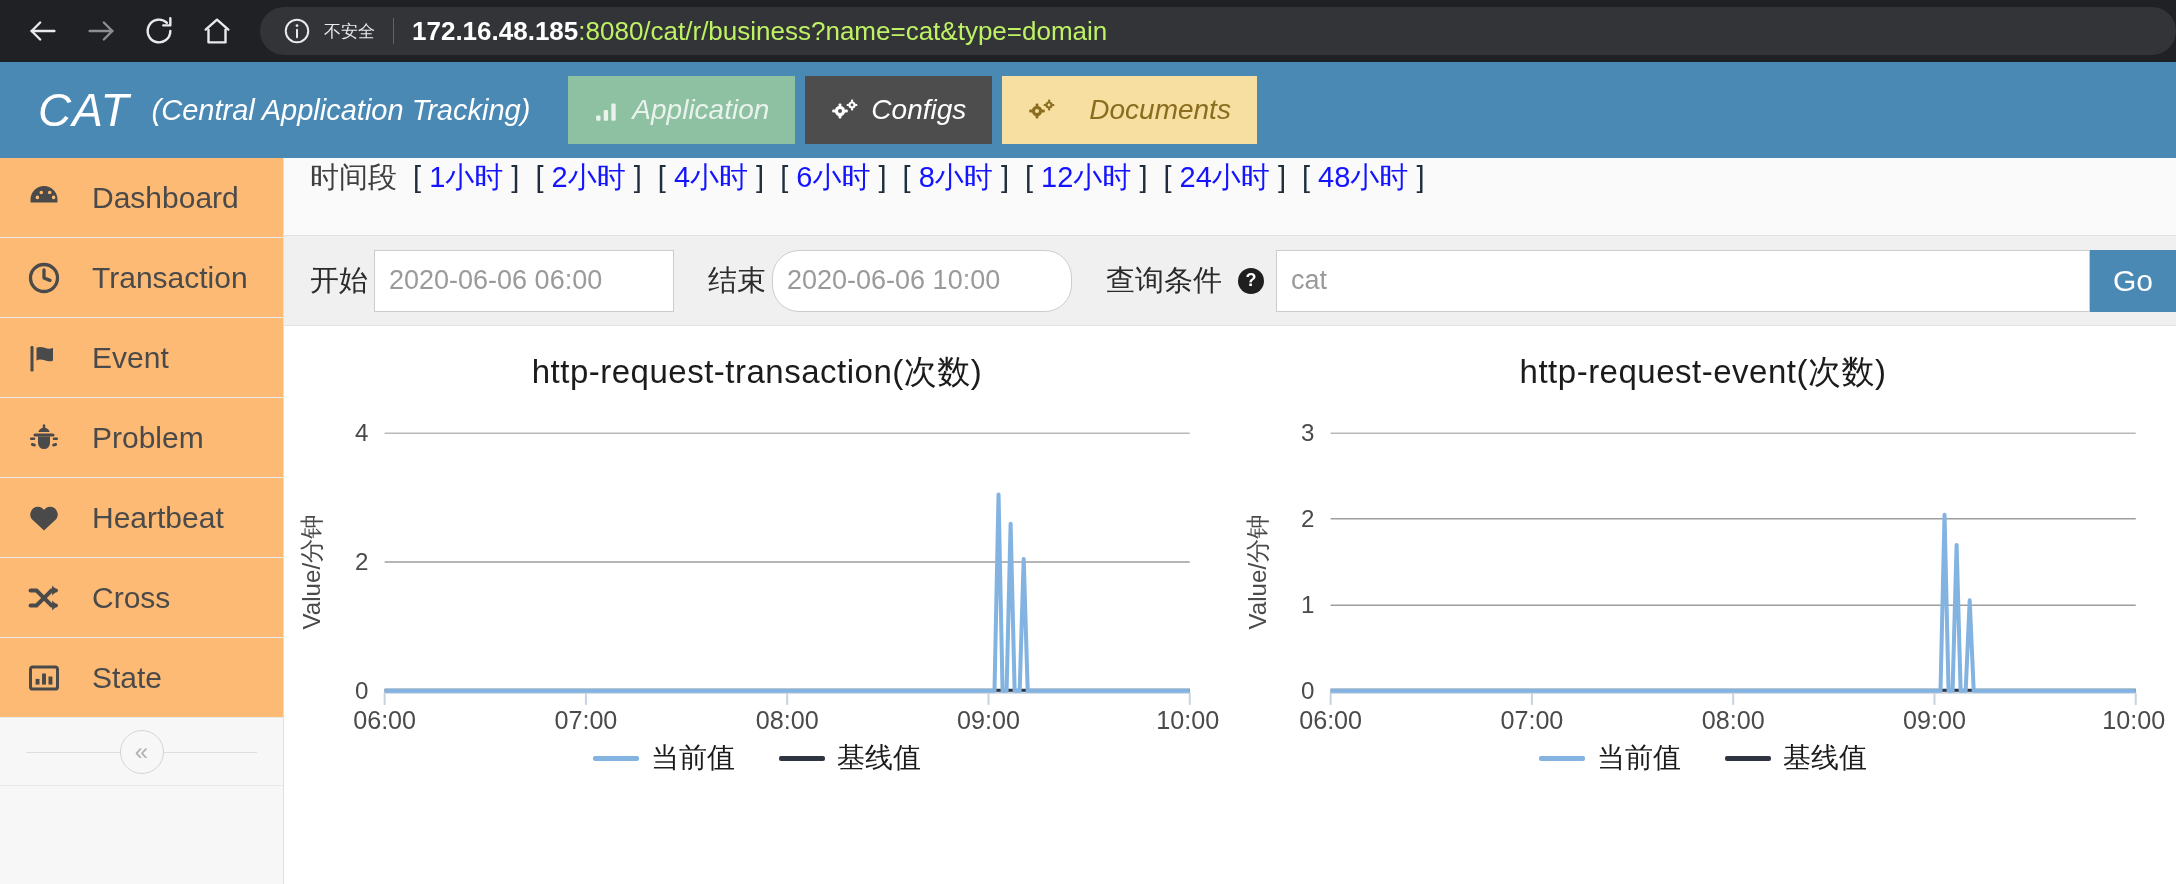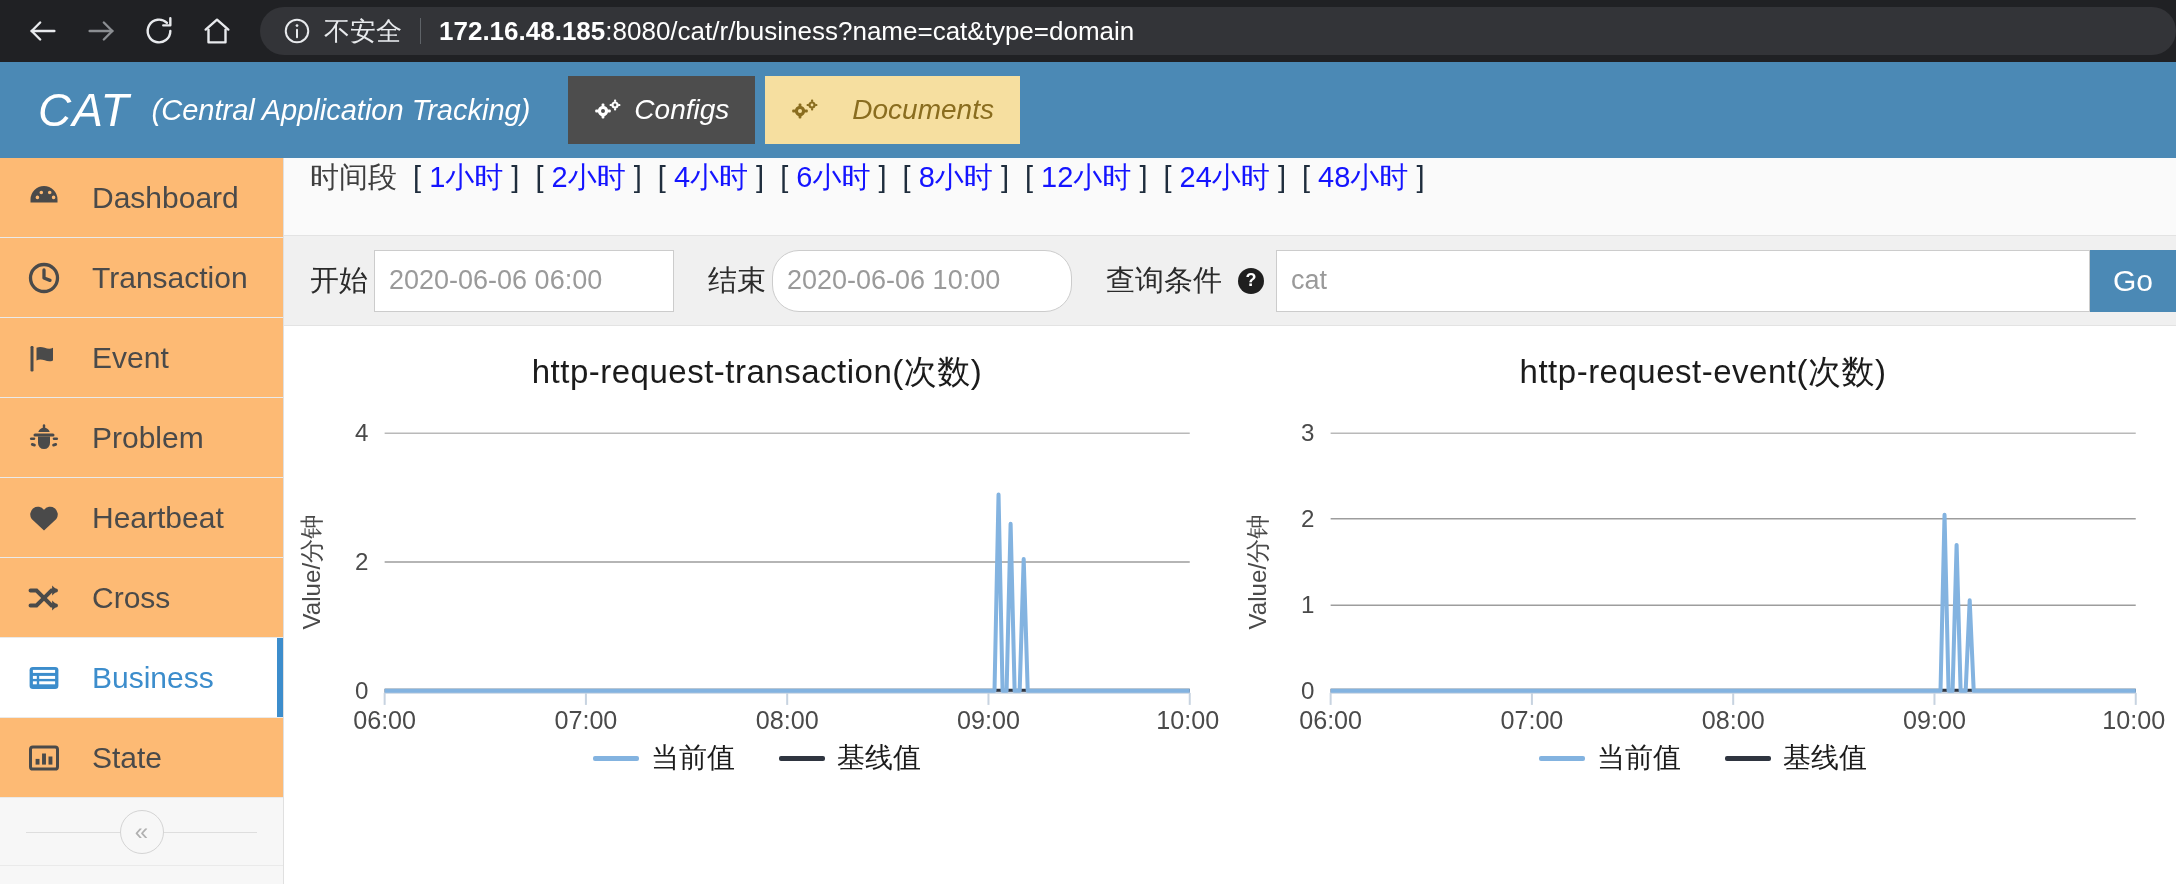--- a/index.html
+++ b/index.html
@@ -34,38 +34,38 @@
     background: #333438;
     border-radius: 24px;
     display: flex;
     align-items: center;
     padding: 0 22px;
     min-width: 0;
   }
   .info-icon { flex: 0 0 auto; display:flex; align-items:center; color:#e8eaed; }
   .not-secure {
     color: #e8eaed;
-    font-size: 26px;
+    font-size: 17px;
     margin-left: 12px;
     white-space: nowrap;
   }
   .url-sep {
     width: 1px; height: 26px;
     background: #5f6368;
     margin: 0 18px;
     flex: 0 0 auto;
   }
   .url-text {
     font-size: 26px;
     white-space: nowrap;
     overflow: hidden;
     text-overflow: ellipsis;
   }
   .url-host { color: #ffffff; font-weight: bold; }
-  .url-rest { color: #ffffff; }
+  .url-rest { color: #bef264; }
 
   
   .app-header {
     height: 96px;
     background: #4b89b5;
     display: flex;
     align-items: center;
     padding-left: 38px;
   }
   .brand {
@@ -310,20 +310,30 @@
     <span class="url-sep"></span>
     <span class="url-text"><span class="url-host">172.16.48.185</span><span class="url-rest">:8080/cat/r/business?name=cat&amp;type=domain</span></span>
   </div>
 </div>
 
 <div class="app-header">
   <span class="brand">CAT</span>
   <span class="brand-sub">(Central Application Tracking)</span>
 
   <div class="tabs">
+    <div class="tab tab-application">
+      <span class="tab-ico">
+        <svg width="26" height="26" viewBox="0 0 24 24" fill="#e9f2ec">
+            <rect x="2" y="17" width="4" height="5" rx="1"></rect>
+            <rect x="9" y="12" width="4" height="10" rx="1"></rect>
+            <rect x="16" y="6" width="4" height="16" rx="1"></rect>
+          </svg>
+      </span>
+      <span>Application</span>
+    </div>
     <div class="tab tab-configs">
       <span class="tab-ico">
         <svg width="28" height="26" viewBox="0 0 28 24" fill="#ffffff">
             <circle cx="9" cy="13" r="5.2"></circle>
             <circle cx="9" cy="13" r="2" fill="#4d4d4d"></circle>
             <rect x="7.6" y="5.6" width="2.8" height="3.2" rx="1"></rect>
             <rect x="7.6" y="17.2" width="2.8" height="3.2" rx="1"></rect>
             <rect x="1.2" y="11.6" width="3.2" height="2.8" rx="1"></rect>
             <rect x="13.6" y="11.6" width="3.2" height="2.8" rx="1"></rect>
             <circle cx="21" cy="7" r="3.6"></circle>
@@ -422,33 +432,20 @@
         <svg width="36" height="36" viewBox="0 0 24 24" fill="none" stroke="currentColor" stroke-width="2.6" stroke-linecap="round">
             <path d="M3 7h4l10 10h3"></path>
             <path d="M3 17h4l10-10h3"></path>
             <polyline points="17.4,3.6 21,7 17.4,10.4" fill="currentColor" stroke="none"></polyline>
             <polyline points="17.4,13.6 21,17 17.4,20.4" fill="currentColor" stroke="none"></polyline>
           </svg>
       </span>
       <span>Cross</span>
     </div>
 
-    <div class="side-item active">
-      <span class="side-ico">
-        <svg width="36" height="36" viewBox="0 0 24 24" fill="currentColor">
-            <rect x="2.4" y="4.6" width="19.2" height="14.8" rx="2.2"></rect>
-            <rect x="4.6" y="6.6" width="14.8" height="2" fill="#ffffff"></rect>
-            <rect x="4.6" y="10.6" width="2.6" height="2" fill="#ffffff"></rect>
-            <rect x="8.8" y="10.6" width="10.6" height="2" fill="#ffffff"></rect>
-            <rect x="4.6" y="14.2" width="2.6" height="2" fill="#ffffff"></rect>
-            <rect x="8.8" y="14.2" width="10.6" height="2" fill="#ffffff"></rect>
-          </svg>
-      </span>
-      <span>Business</span>
-    </div>
 
     <div class="side-item">
       <span class="side-ico">
         <svg width="36" height="36" viewBox="0 0 24 24" fill="none" stroke="currentColor" stroke-width="2">
             <rect x="3" y="4.6" width="18" height="14.8" rx="1.6"></rect>
             <rect x="6.4" y="12.6" width="2.6" height="3.8" fill="currentColor" stroke="none"></rect>
             <rect x="10.7" y="9" width="2.6" height="7.4" fill="currentColor" stroke="none"></rect>
             <rect x="15" y="11" width="2.6" height="5.4" fill="currentColor" stroke="none"></rect>
           </svg>
       </span>

